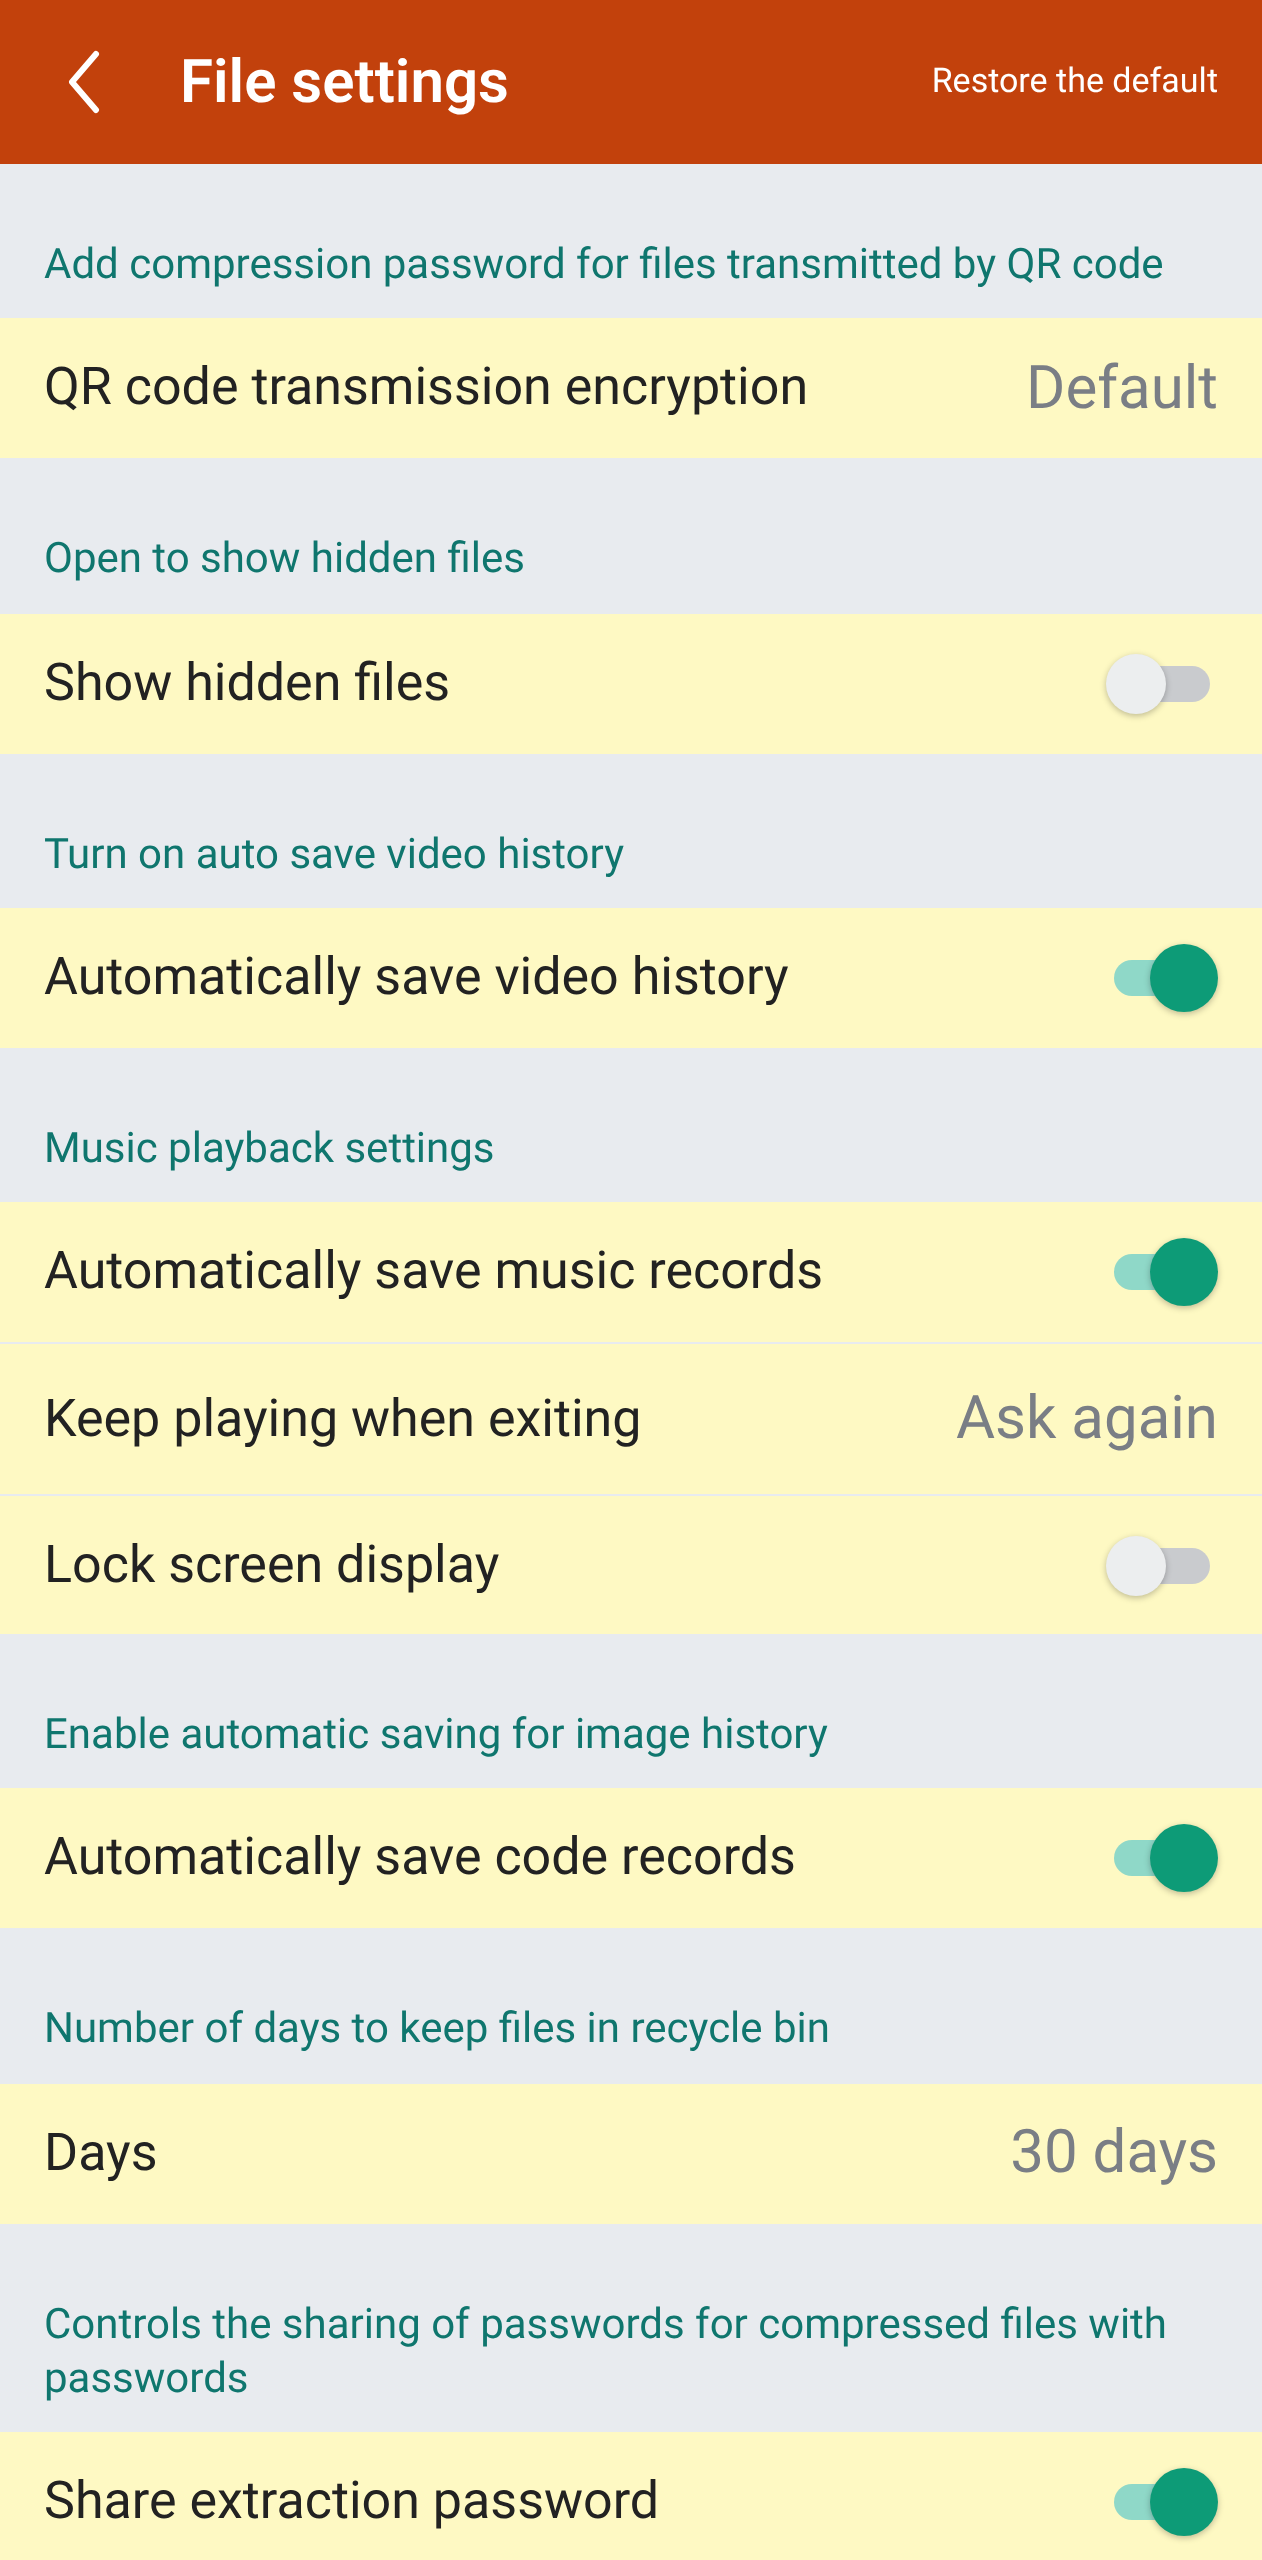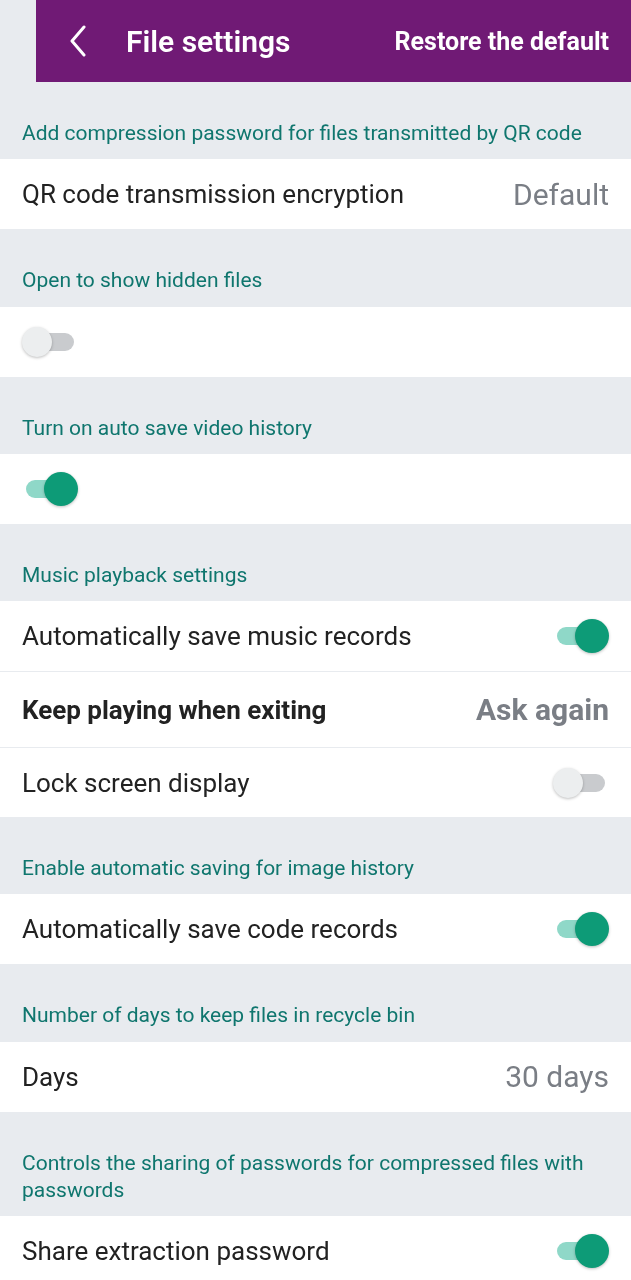--- a/index.html
+++ b/index.html
@@ -1,26 +1,26 @@
 <!DOCTYPE html>
 <html><head>
 <meta charset="utf-8">
 <style>
   * { margin:0; padding:0; box-sizing:border-box; }
   html,body { width:631px; height:1280px; background:#e8ebef; font-family:-apple-system,BlinkMacSystemFont,"Segoe UI",Roboto,sans-serif; overflow:hidden; color:#222; }
   
-  .header { background:#701a75; height:82px; display:flex; align-items:center; padding:0 22px; color:#fff;margin-left:36px; }
+  .header { background:#c2410c; height:82px; display:flex; align-items:center; padding:0 22px; color:#fff; }
   .back-btn { width:40px; height:40px; display:flex; align-items:center; justify-content:center; cursor:pointer; }
   .back-btn svg { width:20px; height:32px; }
   .header-title { font-size:30px; font-weight:600; margin-left:28px; flex:0 0 auto; }
   .header-spacer { flex:1; }
-  .header-action { font-size:25px; font-weight:700; cursor:pointer; }
+  .header-action { font-size:17px; font-weight:400; cursor:pointer; }
   
   .section-hint { font-size:21px; color:#0f766e; padding:38px 22px 12px 22px; line-height:1.3; }
-  .row { background:#ffffff; display:flex; align-items:center; justify-content:space-between; padding:0 22px; min-height:70px; }
+  .row { background:#fef9c3; display:flex; align-items:center; justify-content:space-between; padding:0 22px; min-height:70px; }
   .row + .row { border-top:1px solid #e8ebef; }
   .row-label { font-size:26px; color:#222; }
   .row-value { font-size:30px; color:#7a7e85; }
   
   .toggle { width:56px; height:32px; position:relative; cursor:pointer; }
   .toggle .track { position:absolute; top:7px; left:4px; right:4px; height:18px; border-radius:10px; background:#c9cbce; }
   .toggle .knob { position:absolute; top:1px; left:0; width:30px; height:30px; border-radius:50%; background:#eceeef; box-shadow:0 1px 3px rgba(0,0,0,0.25); }
   .toggle.on .track { background:#8fd8c8; }
   .toggle.on .knob { left:auto; right:0; width:34px; height:34px; top:-1px; background:#0d9b77; }
 </style>
@@ -39,43 +39,45 @@
 </div>
 
 <div class="section-hint">Add compression password for files transmitted by QR code</div>
 <div class="row">
   <div class="row-label">QR code transmission encryption</div>
   <div class="row-value">Default</div>
 </div>
 
 <div class="section-hint">Open to show hidden files</div>
 <div class="row">
+  <div class="row-label">Show hidden files</div>
   <div class="toggle">
     <div class="track"></div>
       <div class="knob"></div>
   </div>
 </div>
 
 <div class="section-hint">Turn on auto save video history</div>
 <div class="row">
+  <div class="row-label">Automatically save video history</div>
   <div class="toggle on">
     <div class="track"></div>
       <div class="knob"></div>
   </div>
 </div>
 
 <div class="section-hint">Music playback settings</div>
 <div class="row">
   <div class="row-label">Automatically save music records</div>
   <div class="toggle on">
     <div class="track"></div>
       <div class="knob"></div>
   </div>
 </div>
-<div class="row" style="min-height:76px;font-weight:bold;">
+<div class="row" style="min-height:76px;">
   <div class="row-label">Keep playing when exiting</div>
   <div class="row-value">Ask again</div>
 </div>
 <div class="row">
   <div class="row-label">Lock screen display</div>
   <div class="toggle">
     <div class="track"></div>
       <div class="knob"></div>
   </div>
 </div>

